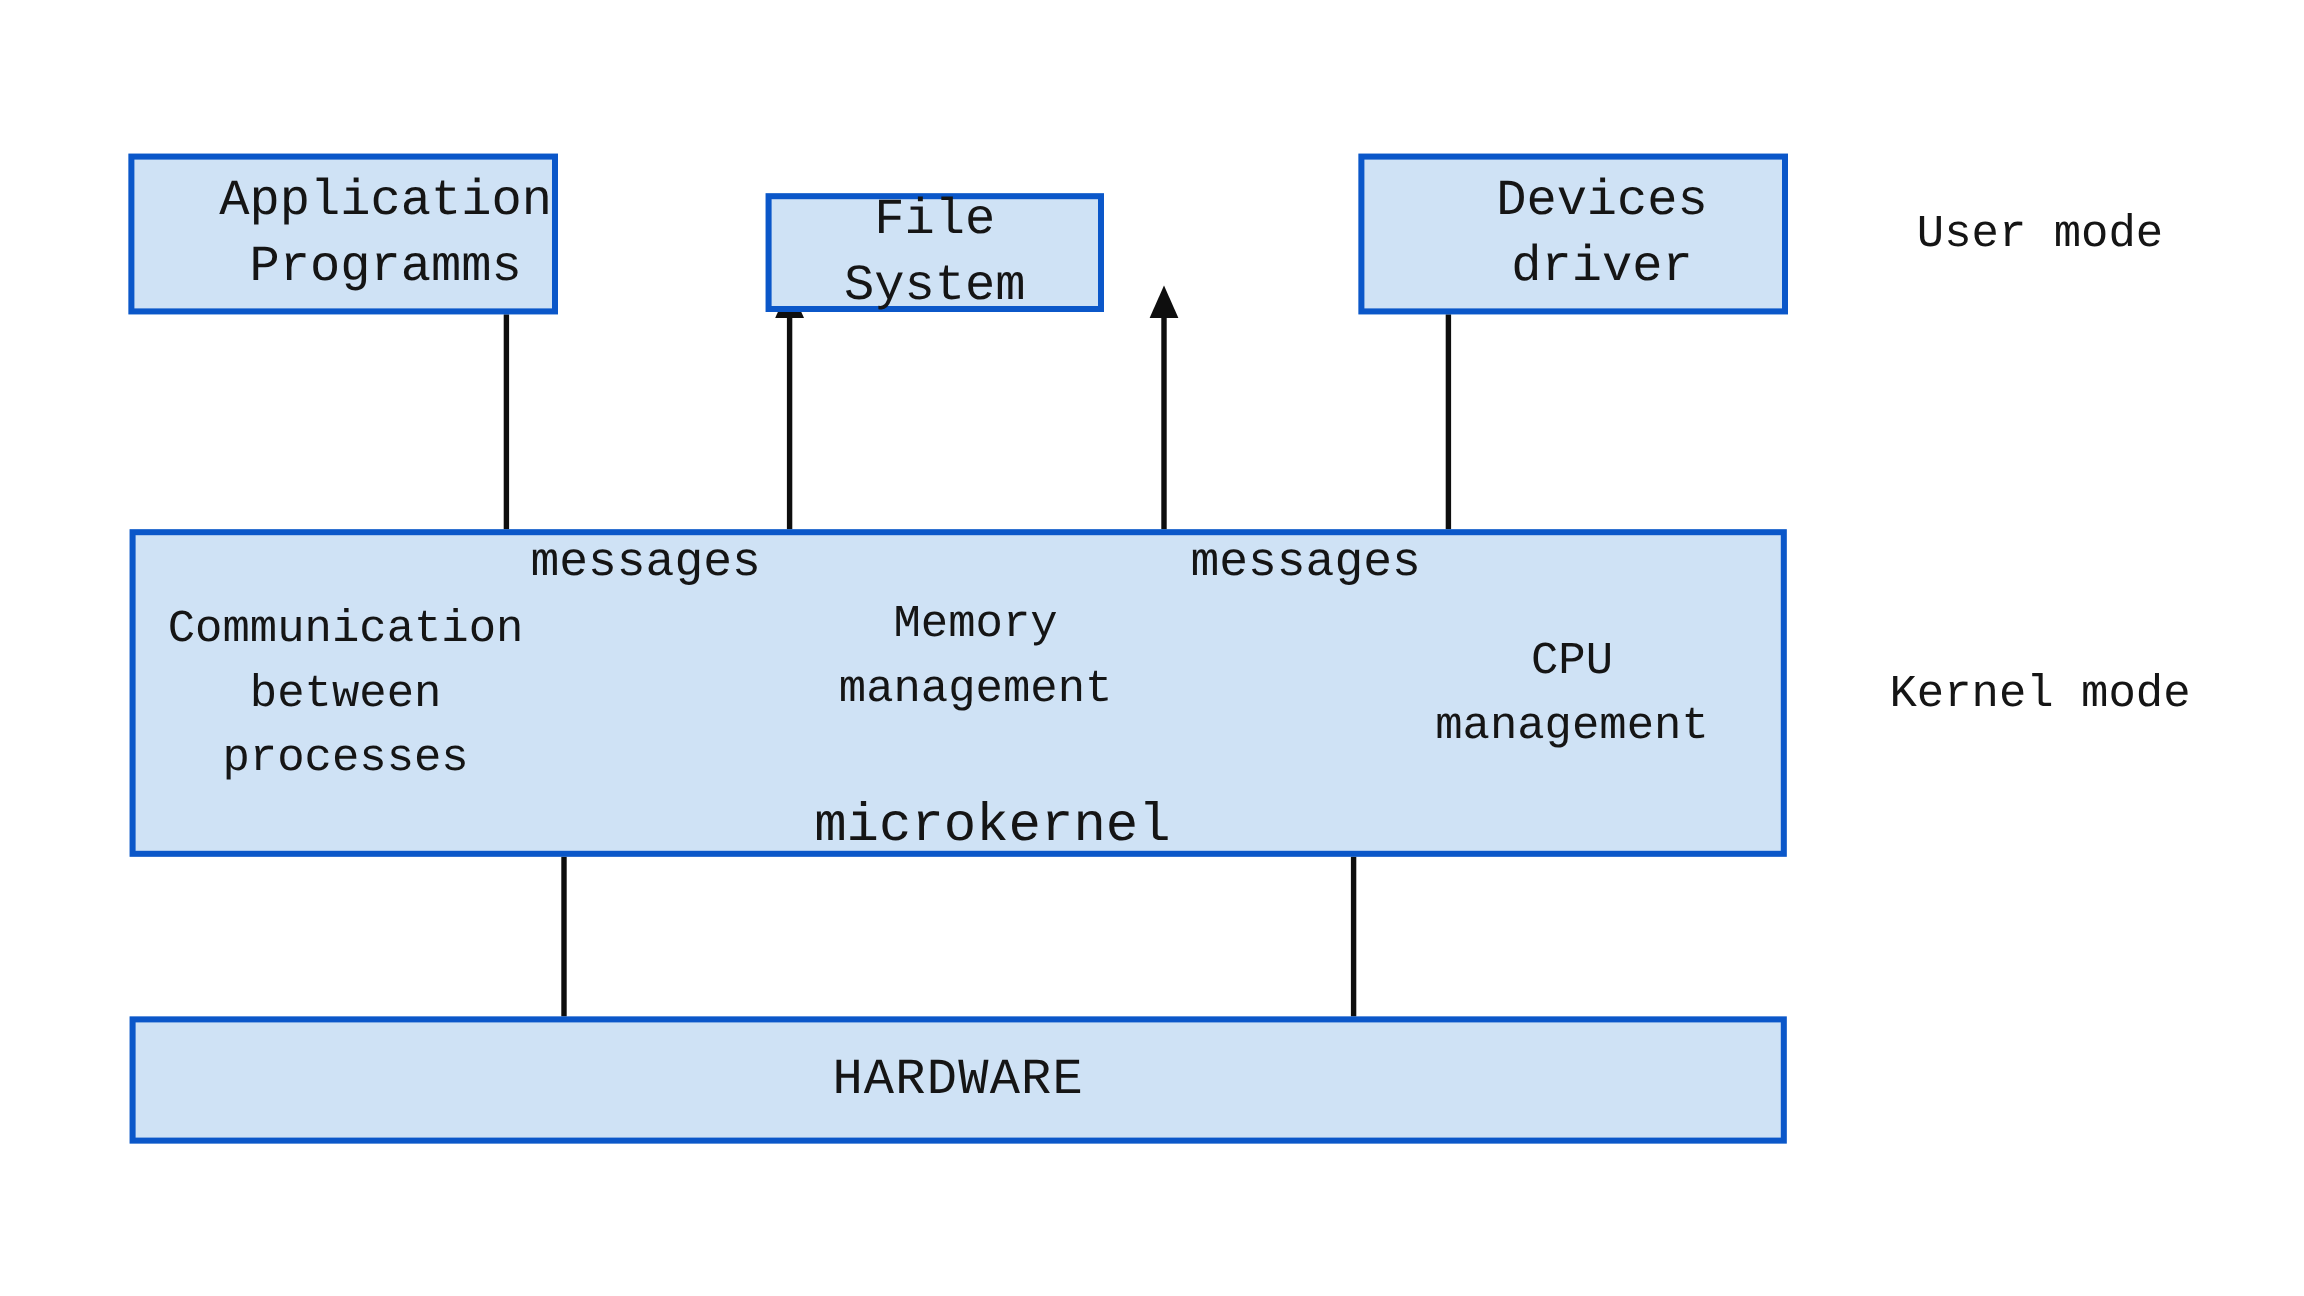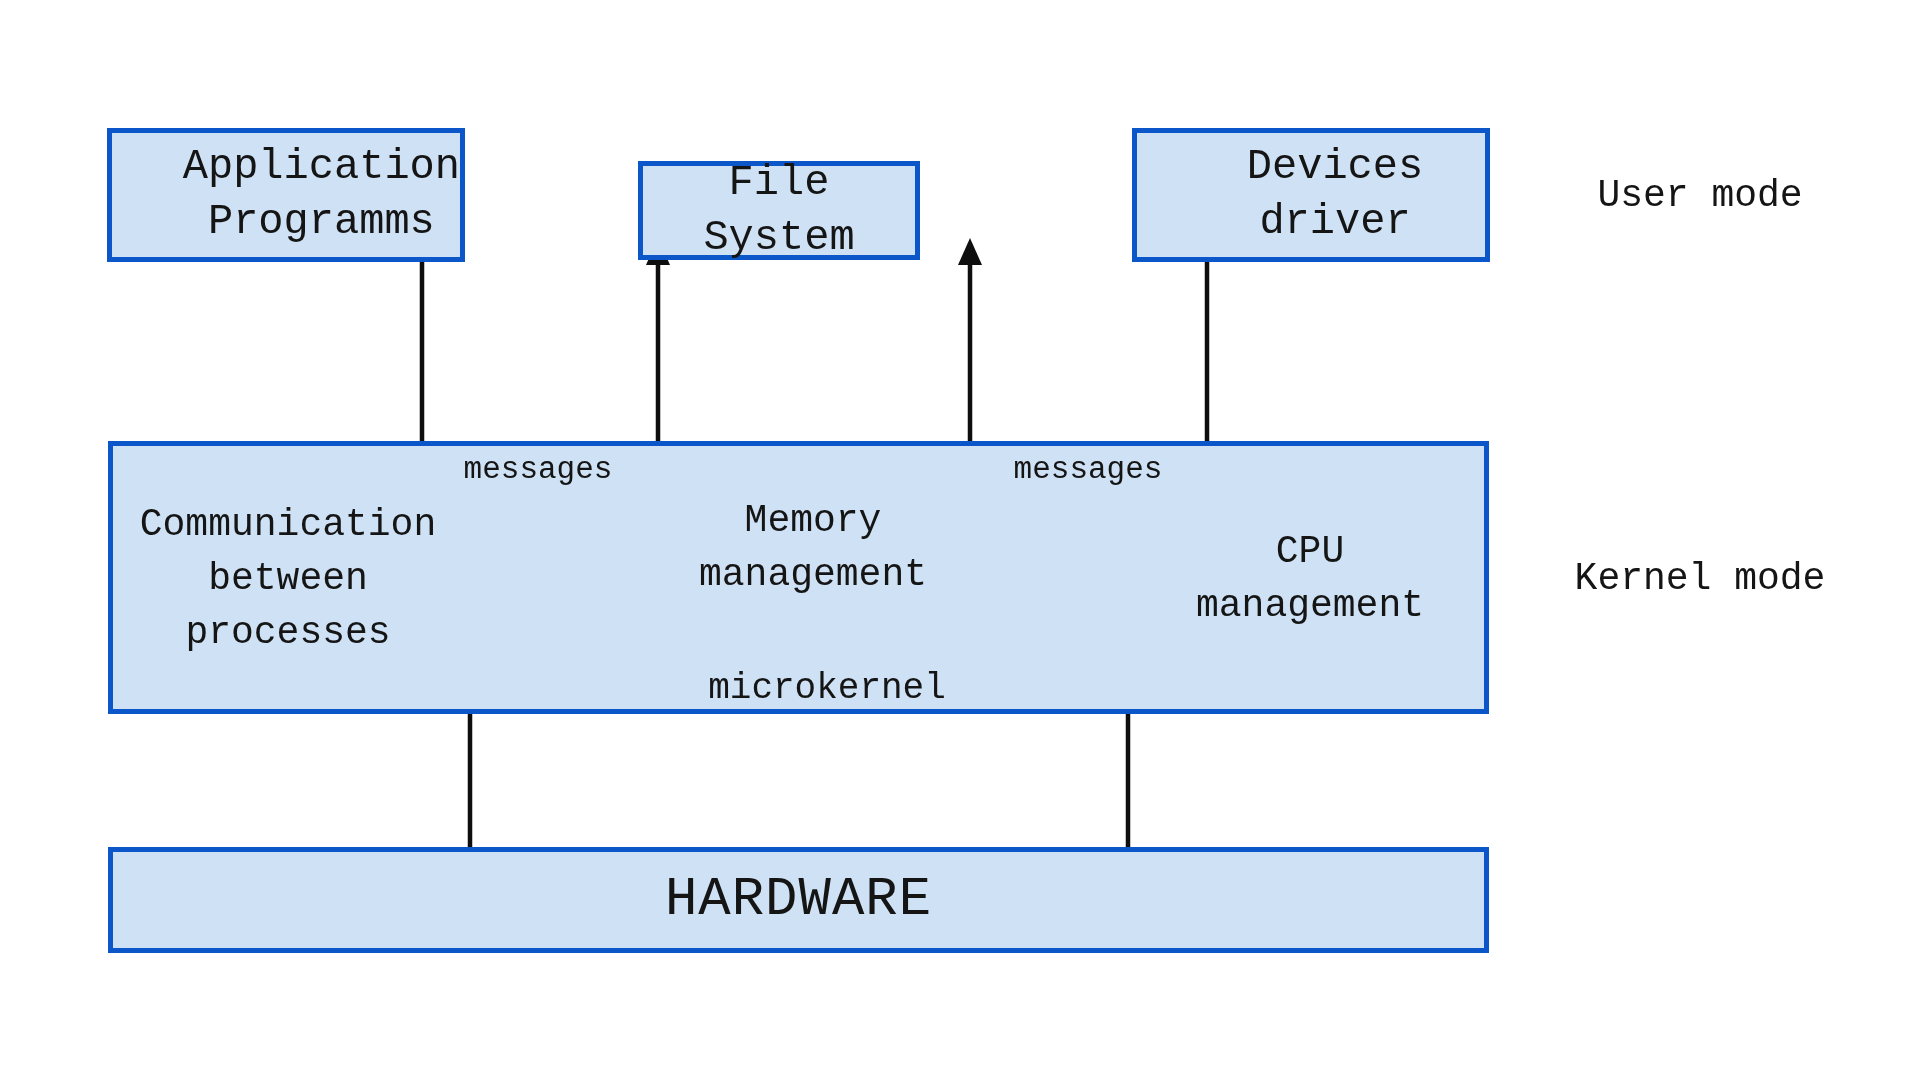--- a/index.html
+++ b/index.html
@@ -22,23 +22,23 @@
     display:flex;align-items:center;justify-content:center;
     text-align:center;white-space:pre-line;
   }
   .box-label{white-space:pre-line;}
   .toplabel{font-size:42px;line-height:55px;}
   .freetext{
     position:absolute;text-align:center;white-space:pre-line;
   }
   .kernel-label{font-size:38px;line-height:54px;}
   .side-label{font-size:38px;line-height:54px;}
-  .small-label{font-size:31px;line-height:36px;}
-  .micro-label{font-size:36px;line-height:36px;}
-  .hw-label{font-size:54px;line-height:42px;letter-spacing:1px;}
+  .small-label{font-size:40px;line-height:36px;}
+  .micro-label{font-size:45px;line-height:36px;}
+  .hw-label{font-size:42px;line-height:42px;letter-spacing:1px;}
   #arrow-layer{position:absolute;left:0;top:0;width:1920px;height:1080px;pointer-events:none;}
   #arrow-layer path{fill:none;stroke:var(--arrow);stroke-width:4.5;stroke-linejoin:miter;}
   #arrow-layer polygon{fill:var(--arrow);}
 </style>
 </head>
 <body>
 
 <svg id="arrow-layer" viewBox="0 0 1920 1080" xmlns="http://www.w3.org/2000/svg">
 
   <path d="M422 245 L422 494 L658 494 L658 252"></path>

